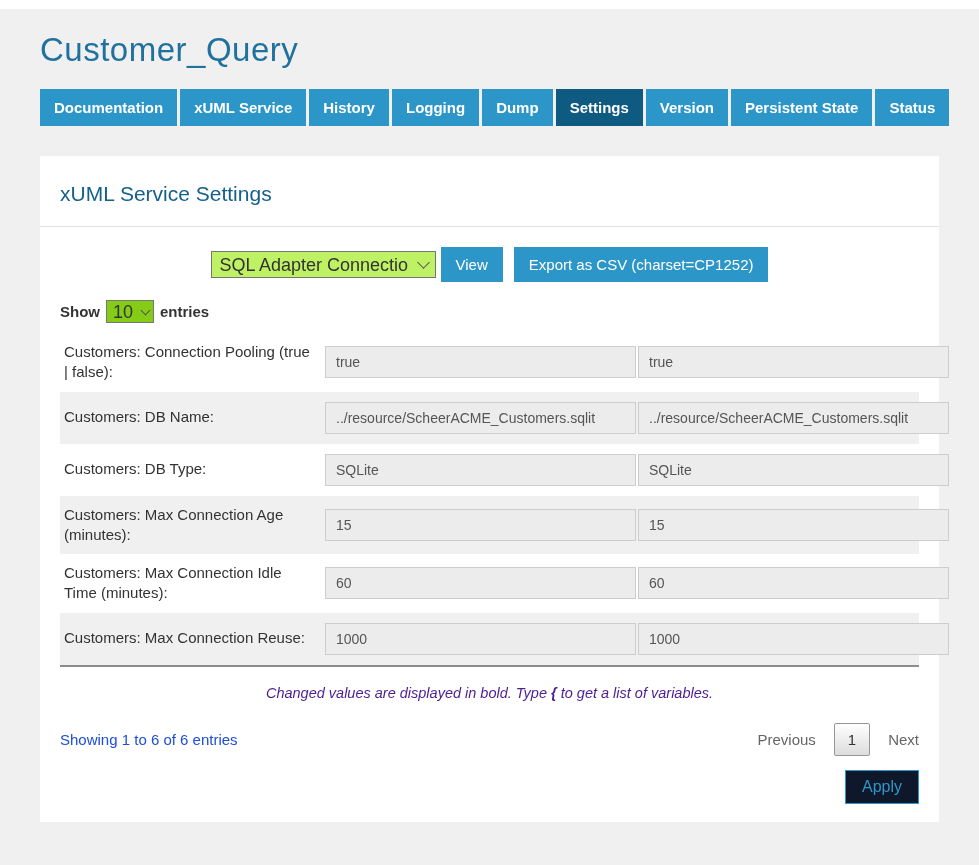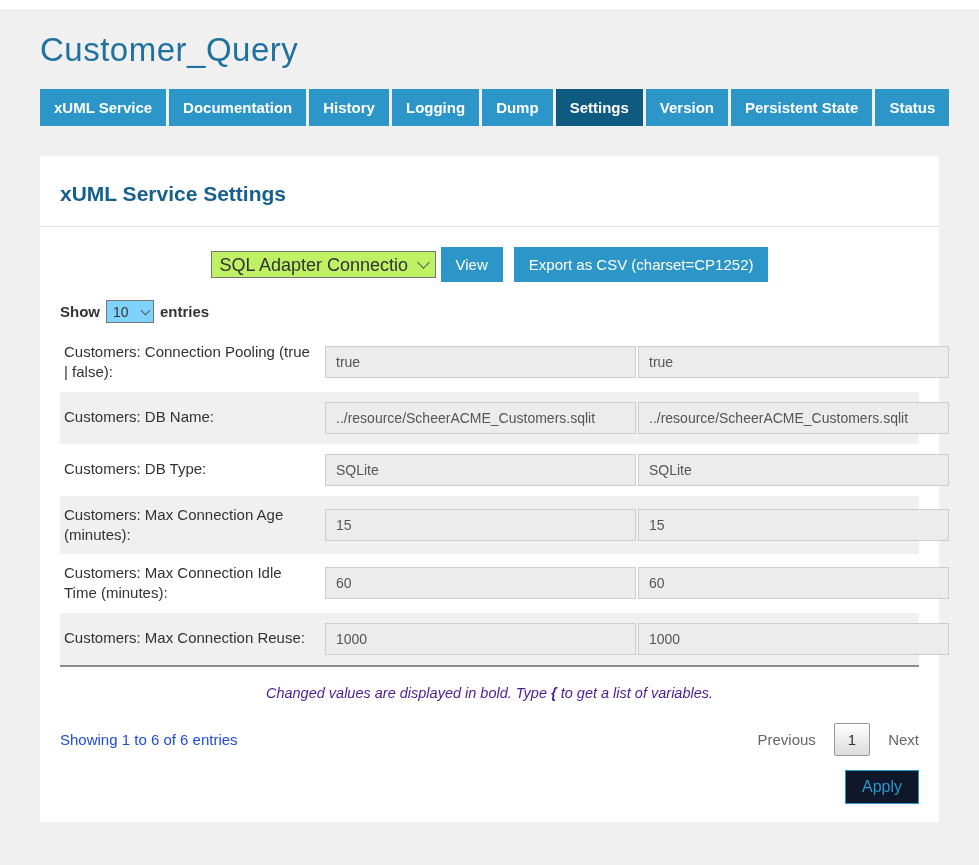--- a/index.html
+++ b/index.html
@@ -34,21 +34,21 @@
 
   
   .panel {
     background: #ffffff;
     margin-top: 30px;
     padding: 0 20px 18px 20px;
   }
   .panel-heading {
     color: #15608d;
     font-size: 21px;
-    font-weight: 700;
+    font-weight: 400;
     padding: 26px 0 20px 0;
   }
   .heading-divider { border-bottom: 1px solid #e2e2e2; margin: 0 -20px; }
 
   
   .toolbar {
     display: flex;
     justify-content: center;
     align-items: center;
     padding: 20px 0 14px 0;
@@ -100,22 +100,22 @@
     padding: 4px 0 10px 0;
   }
   .show-group { display: flex; align-items: center; font-size: 15px; font-weight: 700; color: #333; }
   .show-select-wrap { position: relative; margin: 0 6px; }
   .show-select-wrap select {
     -webkit-appearance: none;
     appearance: none;
     width: 48px;
     height: 23px;
     border: 1px solid #767676;
-    background: #7dd3fc;
-    font-size: 14px;
+    background: #84cc16;
+    font-size: 18px;
     color: #333;
     padding: 0 18px 0 6px;
     border-radius: 0;
     font-family: "Liberation Sans", sans-serif;
   }
   .show-select-wrap .chev {
     position: absolute; right: 5px; top: 50%;
     width: 7px; height: 7px; margin-top: -5px;
     border-right: 1.5px solid #555; border-bottom: 1.5px solid #555;
     transform: rotate(45deg); pointer-events: none;
@@ -217,22 +217,22 @@
 </head>
 <body>
 
 <div class="page">
   <div class="top-strip"></div>
   <div class="content">
 
     <h1 class="page-title">Customer_Query</h1>
 
     <div class="tabbar">
+      <button class="tab">Documentation</button>
       <button class="tab">xUML Service</button>
-      <button class="tab">Documentation</button>
       <button class="tab">History</button>
       <button class="tab">Logging</button>
       <button class="tab">Dump</button>
       <button class="tab active">Settings</button>
       <button class="tab">Version</button>
       <button class="tab">Persistent State</button>
       <button class="tab">Status</button>
     </div>
 
     <div class="panel">

